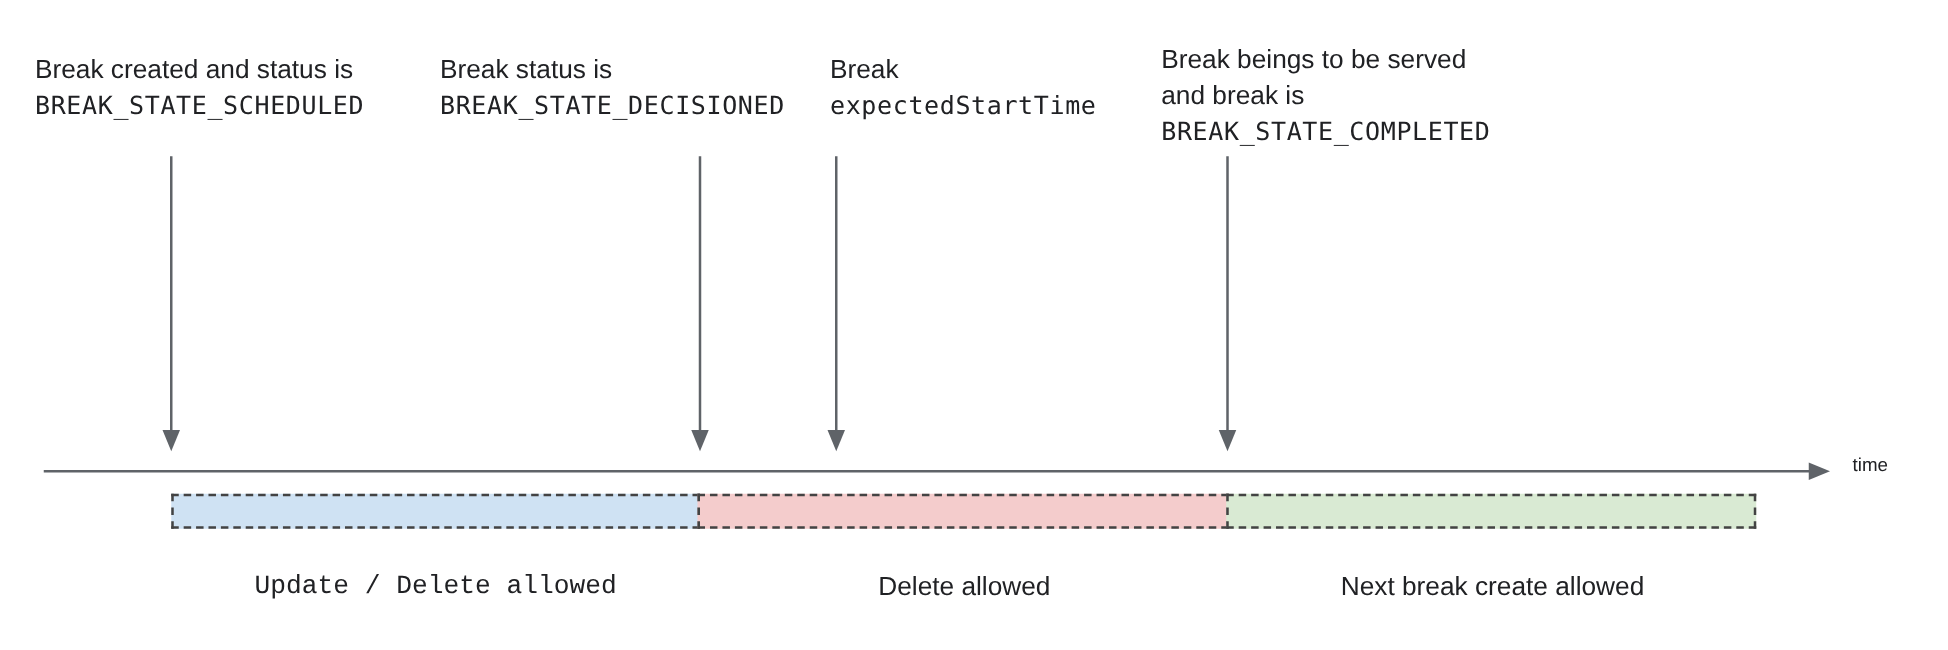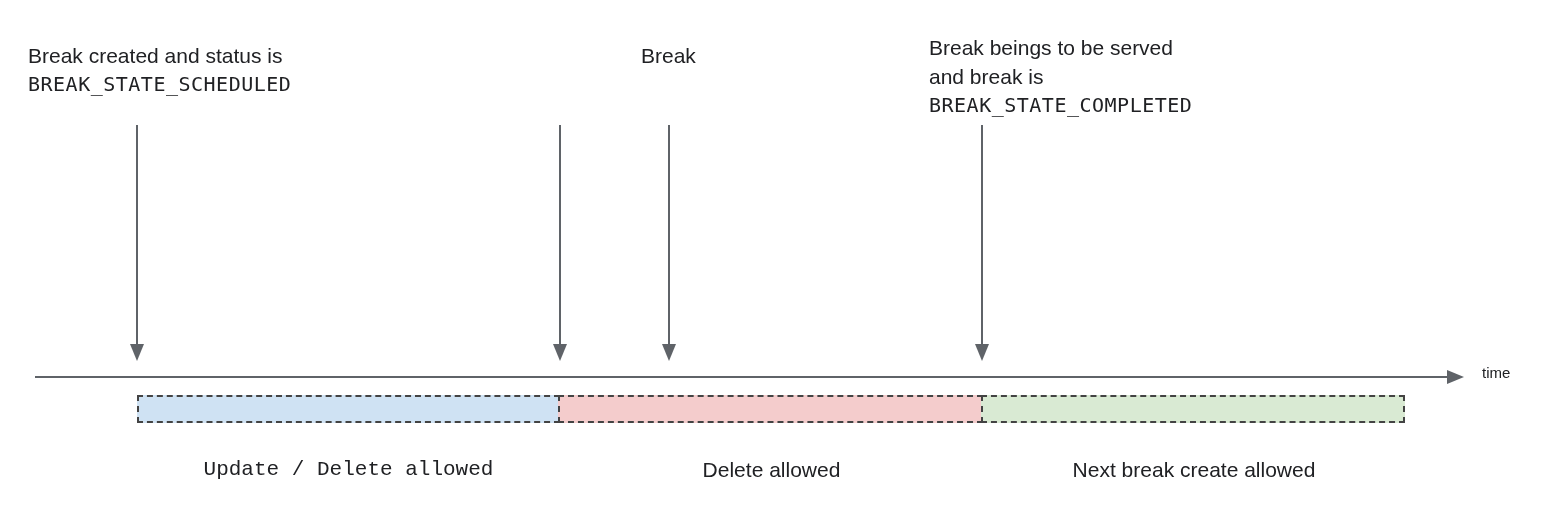--- a/index.html
+++ b/index.html
@@ -80,23 +80,28 @@
 </head>
 <body>
 
 <div class="canvas" style="color: rgb(32, 33, 36);">
 
   <div class="ann" style="left:28px; top:41px;">
     <div class="sans">Break created and status is</div>
     <div class="mono">BREAK_STATE_SCHEDULED</div>
   </div>
 
+  <div class="ann" style="left:352px; top:41px;">
+    <div class="sans">Break status is</div>
+    <div class="mono">BREAK_STATE_DECISIONED</div>
+  </div>
 
-  <div class="ann" style="left:641px; top:41px;">
+  <div class="ann" style="left:664px; top:41px;">
     <div class="sans">Break</div>
+    <div class="mono">expectedStartTime</div>
   </div>
 
   <div class="ann" style="left:929px; top:33px;">
     <div class="sans">Break beings to be served</div>
     <div class="sans">and break is</div>
     <div class="mono">BREAK_STATE_COMPLETED</div>
   </div>
 
   <div class="arrow" style="left:137px;">
     <div class="arrow-line" style="background-color: rgb(95, 99, 104);"></div>

